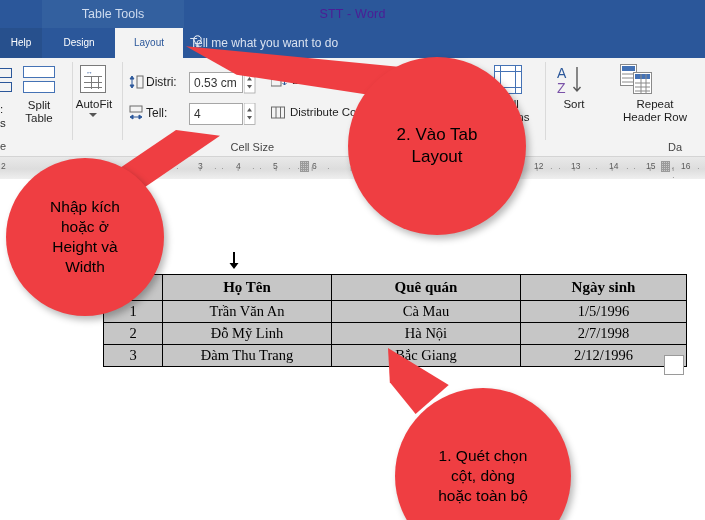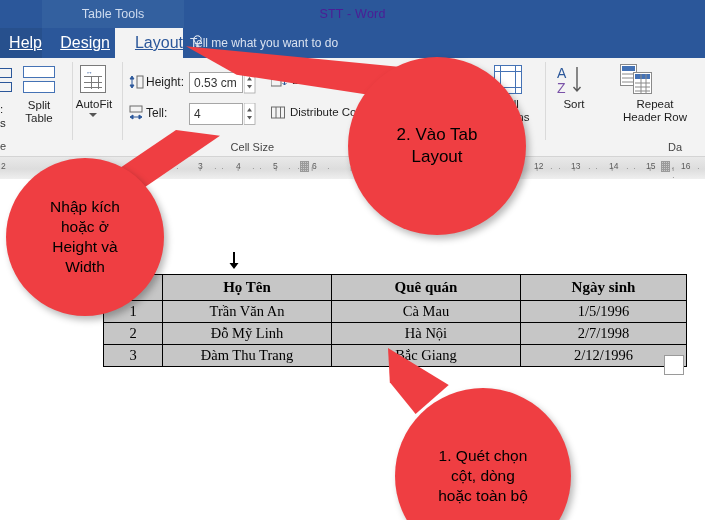--- a/index.html
+++ b/index.html
@@ -61,24 +61,23 @@
     left: 0; top: 28px;
     width: 42px; height: 30px;
     background: #27508d;
   }
   .tab {
     position: absolute;
     top: 28px;
     height: 30px;
     line-height: 30px;
     color: #ffffff;
-    font-size: 16px;
-    text-align: right;
+    font-size: 10px;
+    text-align: center;
     cursor: default;
-    text-decoration: underline;
   }
   .tab-help   { left: 0;   width: 42px; }
   .tab-design { left: 48px; width: 62px; }
   .tab-layout {
     left: 115px; width: 68px;
     background: #f3f3f3;
     color: #2b579a;
   }
   .tellme {
     position: absolute;
@@ -344,21 +343,21 @@
 <div style="position:absolute;left:89px;top:113px;width:0;height:0;border-left:4px solid transparent;border-right:4px solid transparent;border-top:4px solid #555;"></div>
 
 <div class="group-sep" style="left:122px;"></div>
 
 <div style="position:absolute;left:128px;top:74px;width:16px;height:16px;">
   <svg viewBox="0 0 16 16" width="16" height="16">
     <path d="M4 2 L2 5 L6 5 Z M4 14 L2 11 L6 11 Z M4 5 L4 11" stroke="#2b579a" fill="#2b579a" stroke-width="1"></path>
     <rect x="9" y="2" width="6" height="12" fill="none" stroke="#6a6a6a" stroke-width="1"></rect>
   </svg>
 </div>
-<div class="spin-label" style="left:146px;top:75px;">Height:</div>
+<div class="spin-label" style="left:146px;top:75px;">Distri:</div>
 <div class="spin-box" style="left:189px;top:72px;width:54px;height:21px;">0.53 cm</div>
 <svg class="spin-arrows" style="left:244px;top:72px;" viewBox="0 0 12 21">
   <rect x="0" y="0" width="11" height="20.5" fill="#fff" stroke="#a6a6a6" stroke-width="0.8"></rect>
   <path d="M3 8 L5.5 4.5 L8 8 Z" fill="#595959"></path>
   <path d="M3 12.5 L5.5 16 L8 12.5 Z" fill="#595959"></path>
 </svg>
 
 <div style="position:absolute;left:128px;top:104px;width:16px;height:16px;">
   <svg viewBox="0 0 16 16" width="16" height="16">
     <rect x="2" y="2" width="12" height="6" fill="none" stroke="#6a6a6a" stroke-width="1"></rect>

